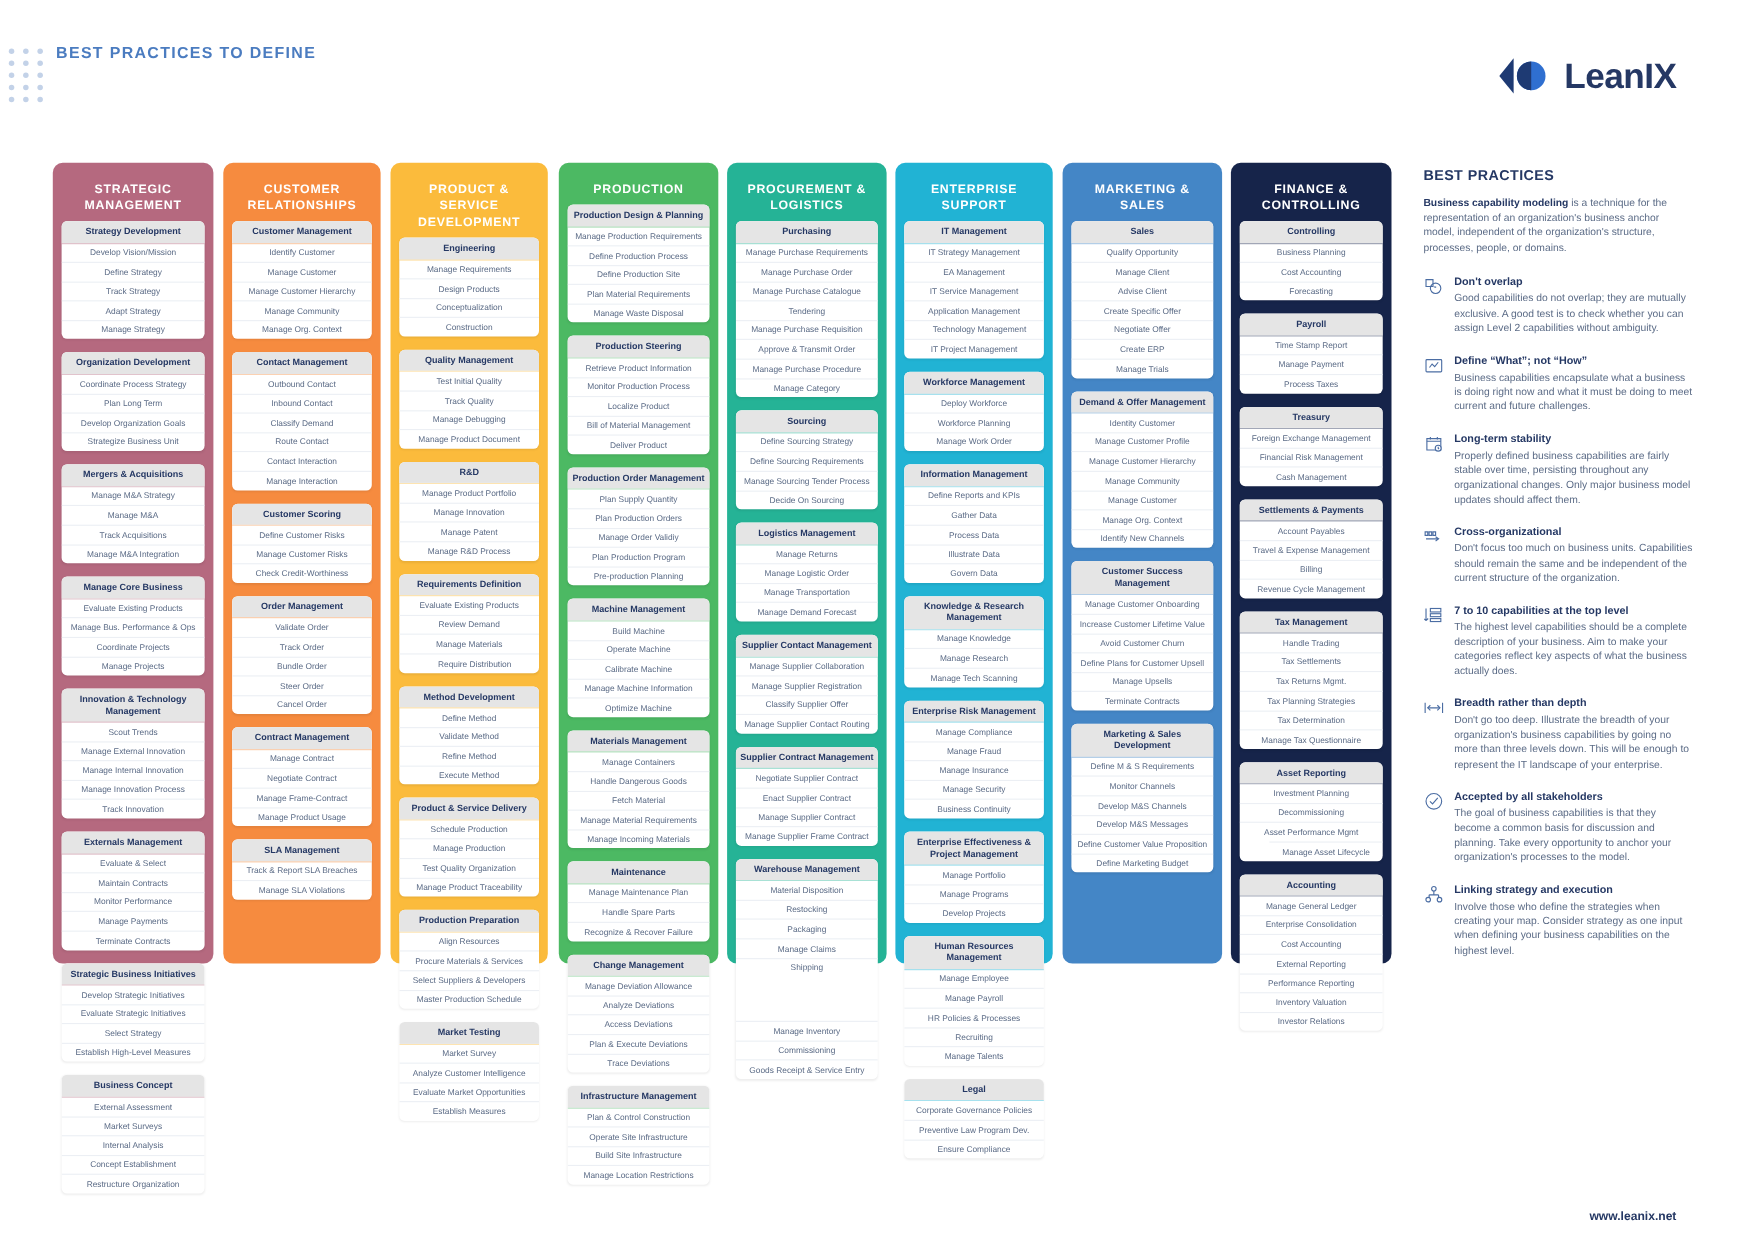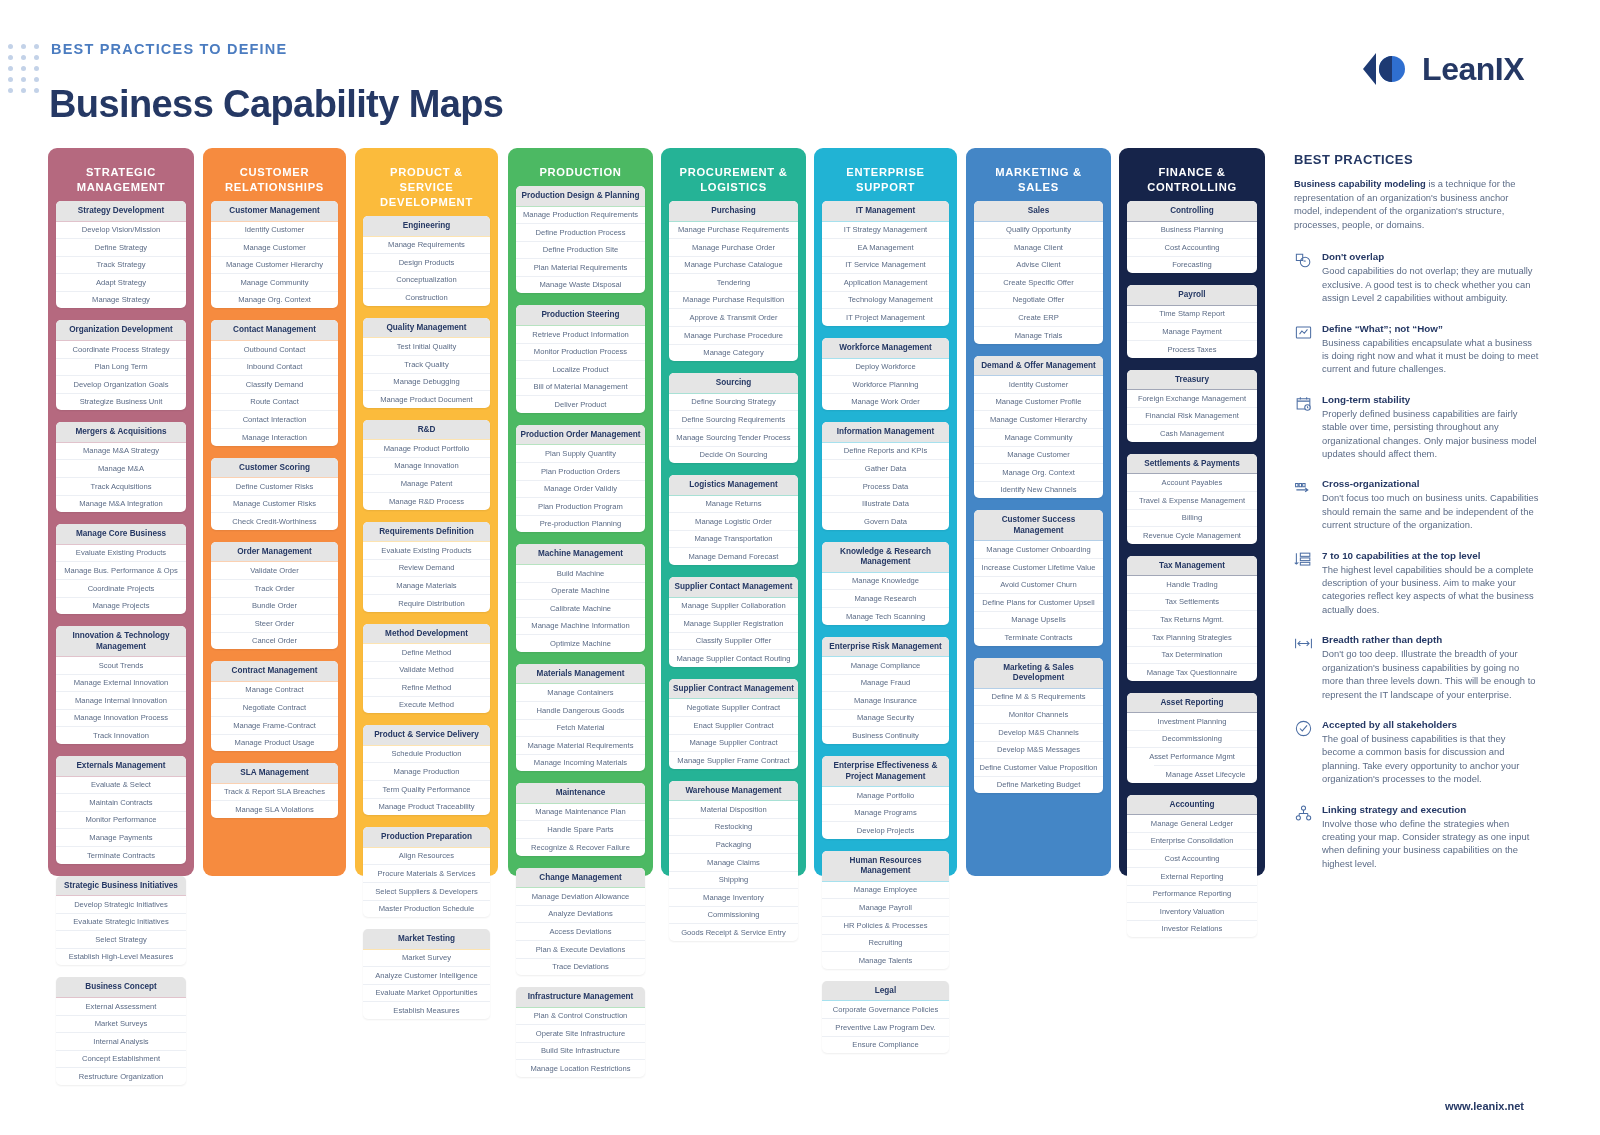--- a/index.html
+++ b/index.html
@@ -68,21 +68,20 @@
         <i></i>
         <i></i>
       <i></i>
         <i></i>
         <i></i>
         <i></i>
         <i></i>
         <i></i>
     </div>
     <div class="kicker">BEST PRACTICES TO DEFINE</div>
-    <h1 class="maintitle">Business Capability Maps</h1>
     <div class="logo">
       <span class="logo-mark">
         <svg viewBox="0 0 50 50" width="50" height="50">
           <path d="M4 25 L17 9 L17 41 Z" fill="#1e3a73"></path>
           <path d="M20 25 a13 13 0 1 1 13 13 a13 13 0 0 1 -13 -13 z" fill="#2f6fd0"></path>
           <path d="M20 25 a13 13 0 0 0 13 13 L33 12 a13 13 0 0 0 -13 13 z" fill="#1e3a73"></path>
         </svg>
       </span>
       <span class="logo-text">LeanIX</span>
     </div>
@@ -271,21 +270,21 @@
             <li style="border-top-color: rgb(236, 239, 244);">Validate Method</li>
             <li style="border-top-color: rgb(236, 239, 244);">Refine Method</li>
             <li style="border-top-color: rgb(236, 239, 244);">Execute Method</li>
           </ul>
         </div>
         <div class="grp">
           <div class="grp-h">Product &amp; Service Delivery</div>
           <ul>
             <li style="border-top-color: rgba(251, 187, 60, 0.4);">Schedule Production</li>
             <li style="border-top-color: rgb(236, 239, 244);">Manage Production</li>
-            <li style="border-top-color: rgb(236, 239, 244);">Term Quality Performance</li>
+            <li style="border-top-color: rgb(236, 239, 244);">Test Quality Organization</li>
             <li style="border-top-color: rgb(236, 239, 244);">Manage Product Traceability</li>
           </ul>
         </div>
         <div class="grp">
           <div class="grp-h">Production Preparation</div>
           <ul>
             <li style="border-top-color: rgba(251, 187, 60, 0.4);">Align Resources</li>
             <li style="border-top-color: rgb(236, 239, 244);">Procure Materials &amp; Services</li>
             <li style="border-top-color: rgb(236, 239, 244);">Select Suppliers &amp; Developers</li>
             <li style="border-top-color: rgb(236, 239, 244);">Master Production Schedule</li>
@@ -433,21 +432,21 @@
           </ul>
         </div>
         <div class="grp">
           <div class="grp-h">Warehouse Management</div>
           <ul>
             <li style="border-top-color: rgba(37, 179, 150, 0.4);">Material Disposition</li>
             <li style="border-top-color: rgb(236, 239, 244);">Restocking</li>
             <li style="border-top-color: rgb(236, 239, 244);">Packaging</li>
             <li style="border-top-color: rgb(236, 239, 244);">Manage Claims</li>
             <li style="border-top-color: rgb(236, 239, 244);">Shipping</li>
-            <li style="border-top-color: rgb(236, 239, 244);">Manage Inventory</li>
+            <li style="border-top-color: rgb(236, 239, 244); margin-top: 40px;">Manage Inventory</li>
             <li style="border-top-color: rgb(236, 239, 244);">Commissioning</li>
             <li style="border-top-color: rgb(236, 239, 244);">Goods Receipt &amp; Service Entry</li>
           </ul>
         </div>
       </div>
       <div class="col" style="left: 814px; width: 143px; background: rgb(33, 179, 212); height: 728px;">
         <div class="col-title">ENTERPRISE SUPPORT</div>
         <div class="grp">
           <div class="grp-h">IT Management</div>
           <ul>

